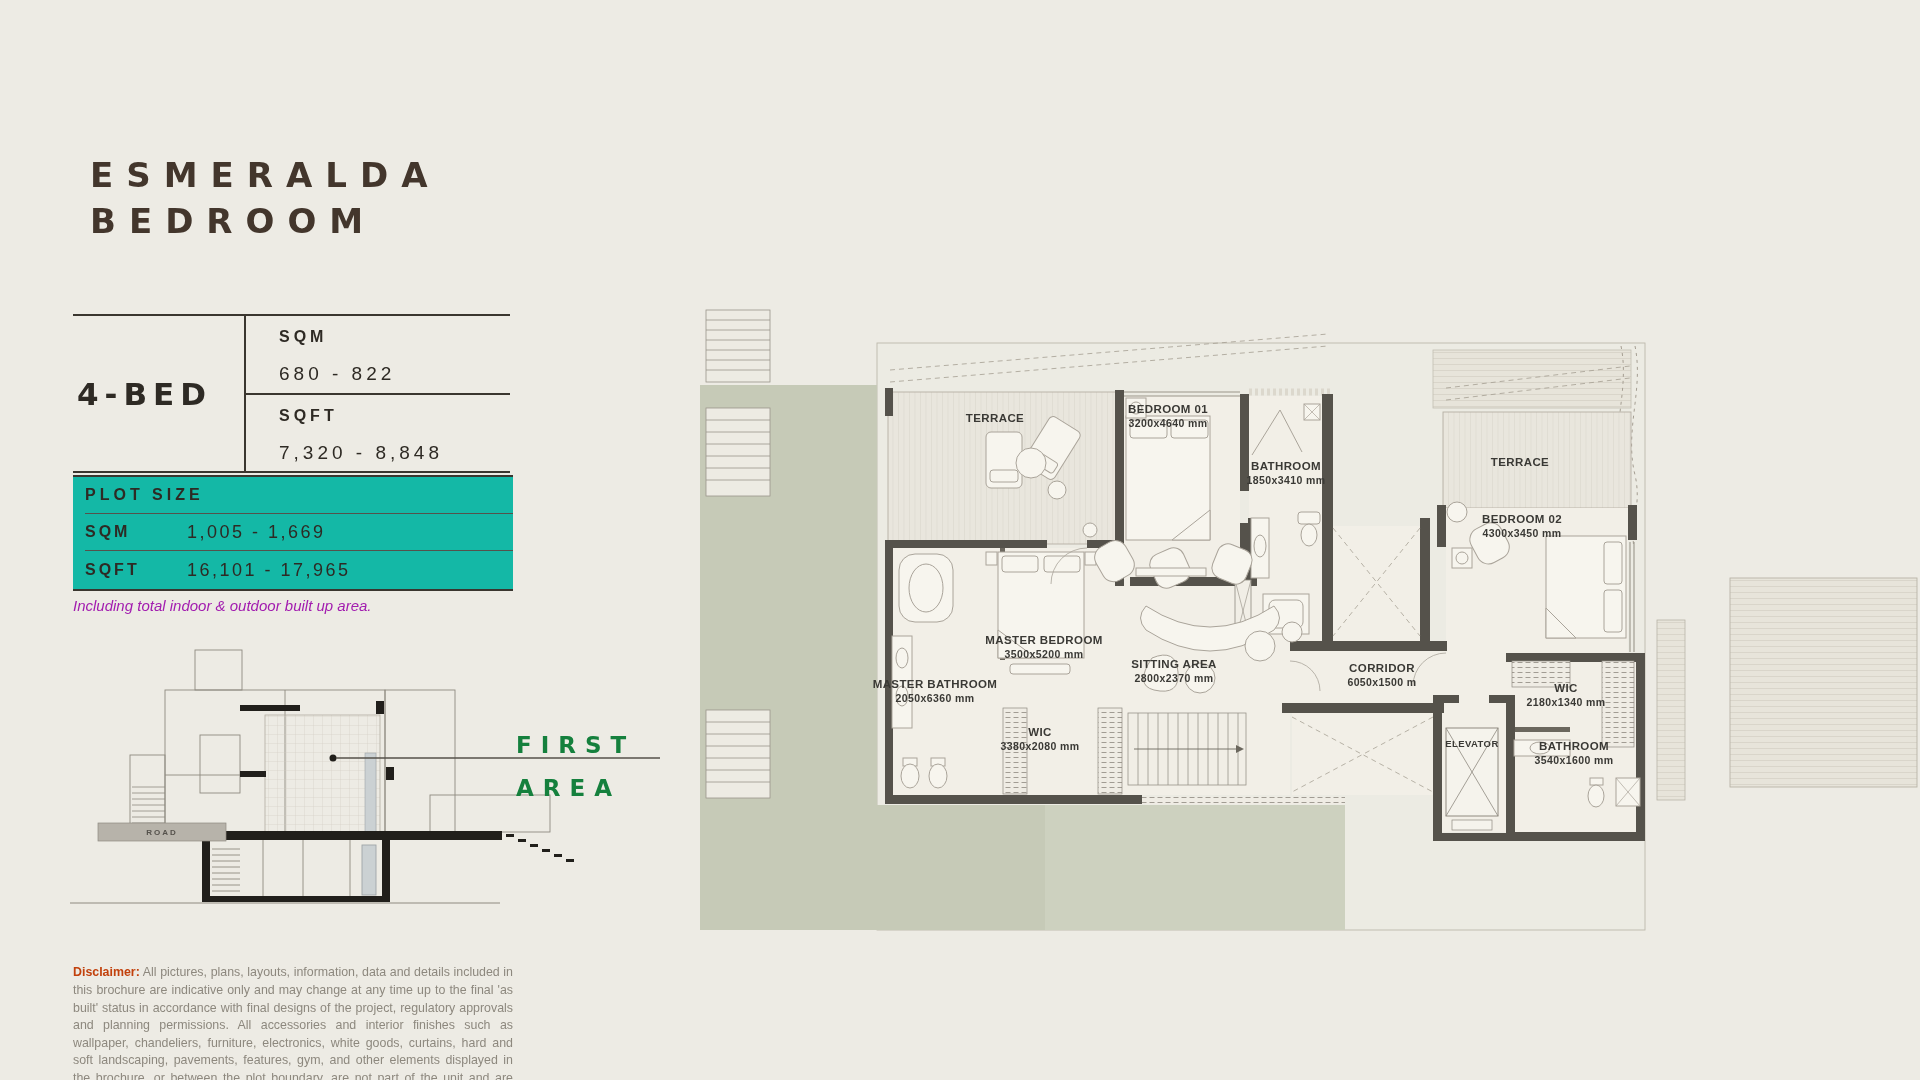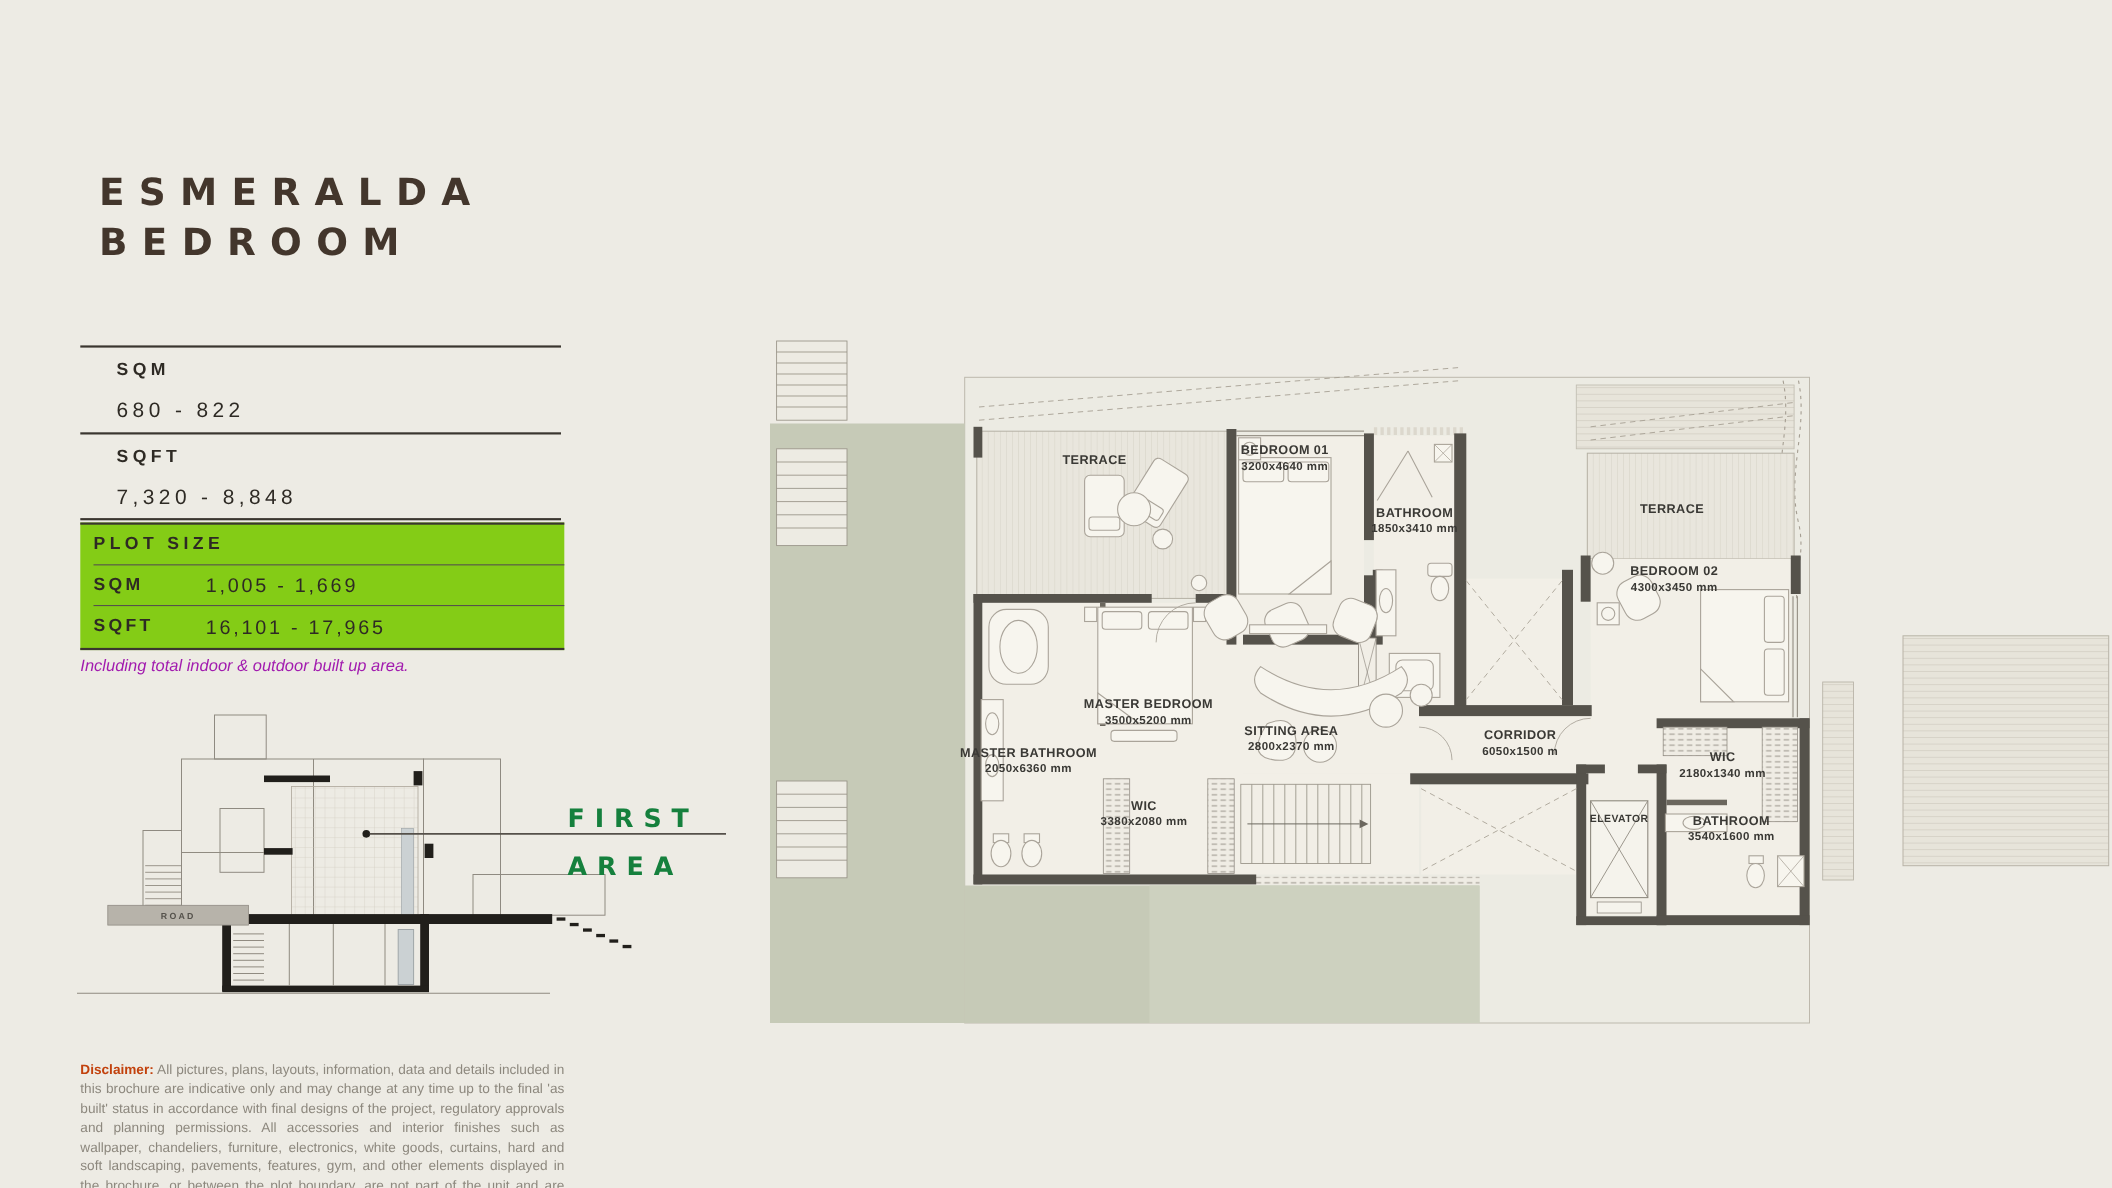--- a/index.html
+++ b/index.html
@@ -12,21 +12,21 @@
   .spec{position:absolute;left:73px;top:314px;width:437px;height:155px;
         border-top:2px solid #3A362F;border-bottom:2px solid #3A362F;display:flex;}
   .spec-left{width:171px;border-right:2px solid #3A362F;display:flex;align-items:center;}
   .unit-type{font-family:"DejaVu Sans",sans-serif;font-weight:bold;font-size:31px;letter-spacing:6px;padding-left:4px;}
   .spec-right{flex:1;display:flex;flex-direction:column;}
   .spec-cell{flex:1;padding:12px 0 0 33px;}
   .spec-cell:first-child{border-bottom:2px solid #3A362F;}
   .spec-label{font-weight:bold;font-size:16px;letter-spacing:4px;}
   .spec-value{font-size:19px;letter-spacing:4px;margin-top:17px;}
 
-  .plot{position:absolute;left:73px;top:475px;width:440px;background:#84cc16;
+  .plot{position:absolute;left:73px;top:475px;width:440px;background:#14b8a6;
         border-top:2px solid #3A362F;border-bottom:2px solid #3A362F;box-sizing:border-box;}
   .plot-row{margin-left:12px;height:36px;display:flex;align-items:center;border-bottom:1px solid #55524B;}
   .plot-row:last-child{border-bottom:none;height:38px;}
   .plot-title{font-weight:bold;font-size:16px;letter-spacing:4px;}
   .plot-label{font-weight:bold;font-size:16px;letter-spacing:3px;width:102px;}
   .plot-value{font-size:18px;letter-spacing:2.5px;text-align:right;}
 
   .note{position:absolute;left:73px;top:597px;font-style:italic;font-size:15px;color:#a21caf;}
 
   .floor-label{position:absolute;left:516px;top:724px;font-family:"DejaVu Sans",sans-serif;
@@ -51,20 +51,23 @@
 <body>
 
 <div class="page">
 
   <div class="brand">
     <div>ESMERALDA</div>
     <div>BEDROOM</div>
   </div>
 
   <div class="spec">
+    <div class="spec-left">
+      <span class="unit-type">4-BED</span>
+    </div>
     <div class="spec-right">
       <div class="spec-cell">
         <div class="spec-label">SQM</div>
         <div class="spec-value">680 - 822</div>
       </div>
       <div class="spec-cell">
         <div class="spec-label">SQFT</div>
         <div class="spec-value">7,320 - 8,848</div>
       </div>
     </div>

